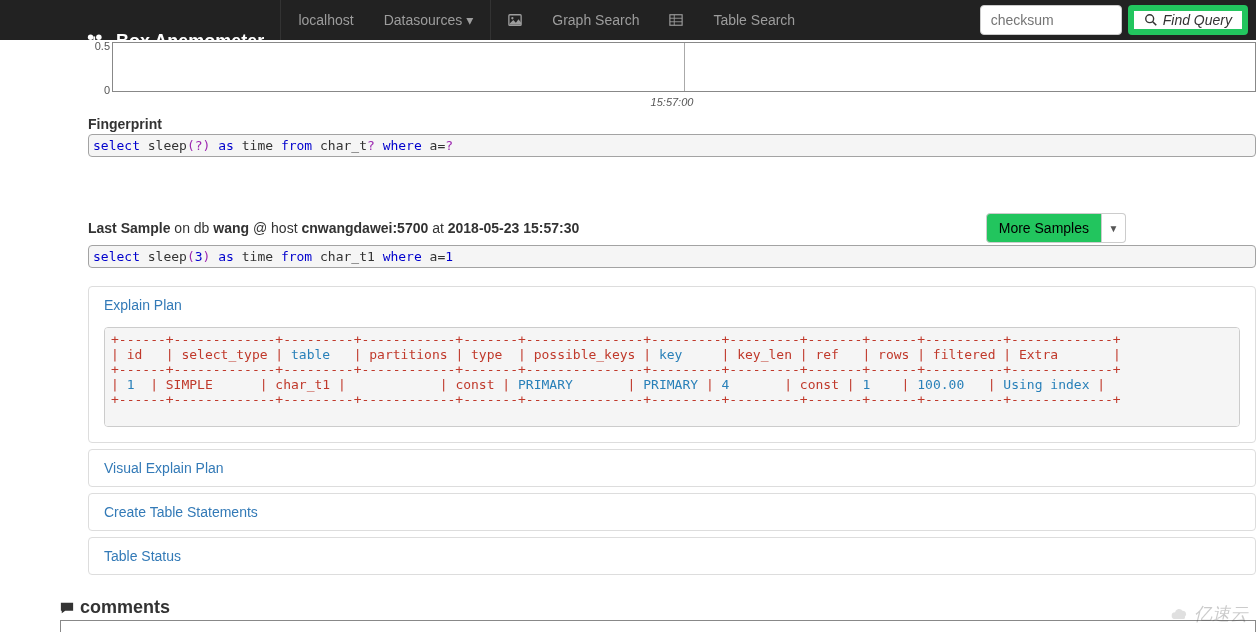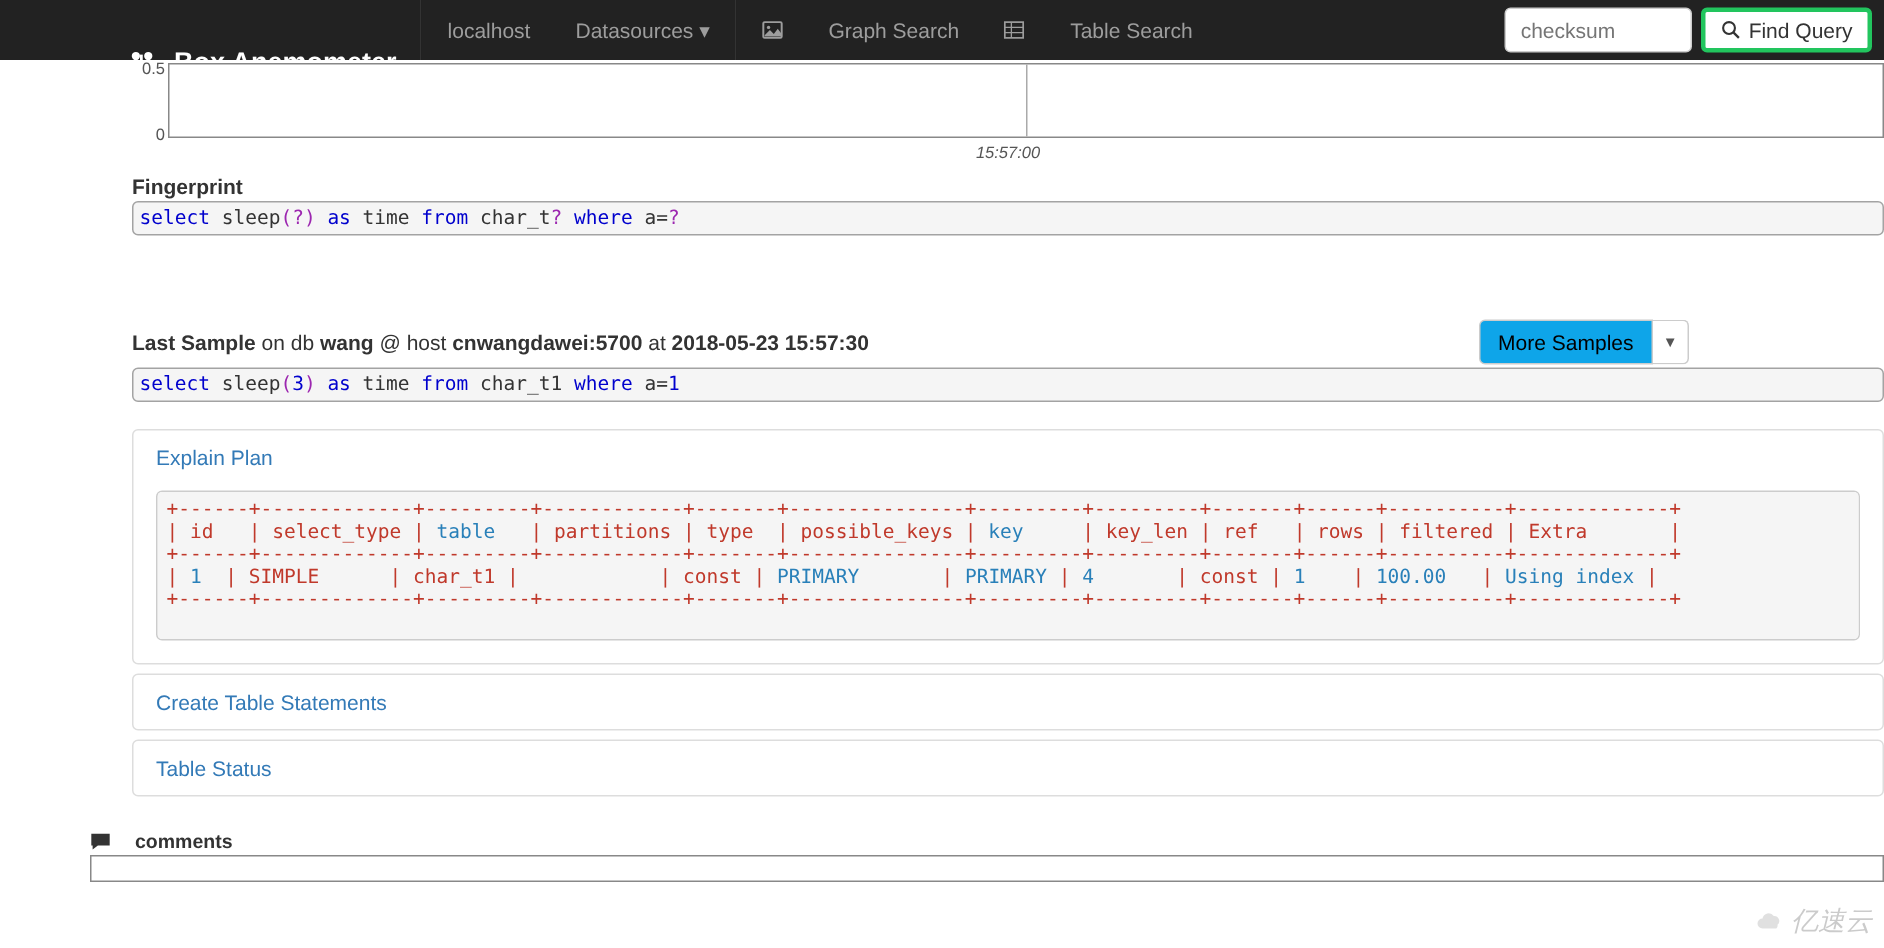--- a/index.html
+++ b/index.html
@@ -4,52 +4,52 @@
 <style>
   * { box-sizing: border-box; margin: 0; padding: 0; }
   body { font-family: "Helvetica Neue", Helvetica, Arial, sans-serif; font-size: 14px; color: #333; background: #fff; }
   .navbar { background: #222; height: 40px; display: flex; align-items: center; padding: 0 8px; }
   .brand { color: #fff; font-size: 18px; font-weight: bold; display: flex; align-items: center; padding: 0 14px 0 78px; margin-top: 42px; }
   .brand-logo { width: 22px; height: 16px; margin-right: 8px; fill: #fff; }
   .nav-item { color: #9d9d9d; padding: 0 15px; height: 40px; display: flex; align-items: center; cursor: pointer; font-size: 14px; }
   .nav-item .caret { margin-left: 4px; }
   .nav-divider { width: 1px; height: 40px; background: #000; margin: 0 2px; border-right:1px solid #333; }
   .nav-right { margin-left: auto; display: flex; align-items: center; gap: 6px; padding-right: 0; }
-  .search-input { height: 30px; width: 125px; padding: 5px 10px; border: 1px solid #ccc; border-radius: 4px; font-size: 14px; color:#555; }
-  .find-btn { height: 30px; background: #fff; border: 3px solid #22c55e; border-radius: 4px; padding: 0 10px; display: flex; align-items: center; gap: 5px; font-size: 14px; cursor: pointer; color:#333; }
+  .search-input { height: 30px; width: 142px; padding: 5px 10px; border: 1px solid #ccc; border-radius: 4px; font-size: 14px; color:#555; }
+  .find-btn { height: 30px; background: #fff; border: 6px solid #22c55e; border-radius: 4px; padding: 0 10px; display: flex; align-items: center; gap: 5px; font-size: 14px; cursor: pointer; color:#333;font-style:italic; }
   .icon-sm { width: 14px; height: 14px; vertical-align: middle; }
   .content { padding-left: 88px; padding-right: 0; }
   .chart-area { position: relative; height: 68px; margin-top: 2px; }
   .chart-plot { position: absolute; left: 24px; top: 0; right: 0; height: 50px; border: 1px solid #888; background: #fff; }
   .chart-vline { position: absolute; left: 50%; top: 0; bottom: 0; border-left: 1px solid #aaa; }
   .ytick { position: absolute; right: calc(100% - 22px); font-size: 11px; color: #555; padding-left: 34px; }
   .xtick { position: absolute; top: 54px; font-size: 11px; color: #555; left: 50%; transform: translateX(-50%); font-style: italic; }
   .section-label { font-size: 14px; font-weight: bold; margin-top: 6px; }
   .code-block { border: 1px solid #a3a3a3; border-radius: 4px; background: #f5f5f5; padding: 2px 4px; font-family: Menlo, Monaco, Consolas, monospace; font-size: 13px; white-space: nowrap; overflow-x: auto; margin-top: 2px; min-height: 20px; line-height:17px; }
   .kw { color: #0000cd; }
   .paren { color: #9c27b0; }
   .num { color: #0000cd; }
   .spacer { height: 56px; }
   .sample-row { display:flex; align-items:center; }
   .sample-text { font-size:14px; }
   .btn-group { margin-left:auto; display:flex; margin-right:130px;}
-  .more-btn { height: 30px; background:#0ea5e9; border:1px solid #ccc; border-radius:4px 0 0 4px; padding:0 12px; font-size:14px; cursor:pointer; }
+  .more-btn { height: 30px; background:#22c55e; border:1px solid #ccc; border-radius:4px 0 0 4px; padding:0 12px; font-size:14px; cursor:pointer; }
   .more-caret { height:30px; width:24px; background:#fff; border:1px solid #ccc; border-left:0; border-radius:0 4px 4px 0; display:flex; align-items:center; justify-content:center; cursor:pointer; }
   .panel { border:1px solid #ddd; border-radius:4px; margin-top:18px; }
   .panel-head { padding:10px 15px; cursor:pointer; }
   .panel-head a { color:#337ab7; font-size:14px; }
   .panel-body { padding: 4px 15px 15px 15px; }
   .explain-pre { background:#f5f5f5; border:1px solid #ccc; border-radius:4px; padding:4px 6px; font-family:Menlo,Monaco,Consolas,monospace; font-size:13px; overflow-x:scroll; color:#333; white-space:pre; position:relative; }
   .explain-pre::-webkit-scrollbar { height:14px; width:14px;}
   .explain-pre::-webkit-scrollbar-thumb { background:#c1c1c1; border-radius:2px;}
   .explain-pre::-webkit-scrollbar-track { background:#f1f1f1; }
   .red { color:#c0392b; }
   .blue { color:#2980b9; }
   .panel-sub { border:1px solid #ddd; border-radius:4px; margin-top:6px;}
-  .comments-head { margin-top:22px; display:flex; align-items:center; gap:16px; font-weight:bold; font-size:13px; padding-left:0;}
+  .comments-head { margin-top:22px; display:flex; align-items:center; gap:6px; font-weight:bold; font-size:18px; padding-left:0;}
   .comments-head svg{width:14px;height:14px; fill:#333;}
   .comments-box { border:1px solid #888; height:18px; margin-top:2px; }
   .watermark { position:absolute; right:8px; bottom:6px; opacity:0.25; font-size:18px; display:flex; align-items:center; gap:4px; pointer-events:none;font-style:italic;}
   .watermark svg{width:20px;height:20px; fill:#888;}
   .content-outer{ padding-left:60px; }
 </style>
 </head>
 <body>
 
 <div class="navbar">
@@ -130,20 +130,23 @@
   <div class="code-block" id="ls-sql"><span class="kw">select</span><span> sleep</span><span class="paren">(</span><span class="num">3</span><span class="paren">)</span><span> </span><span class="kw">as</span><span> time </span><span class="kw">from</span><span> char_t1 </span><span class="kw">where</span><span> a=</span><span class="num">1</span></div>
 
   <div class="panel">
     <div class="panel-head"><a>Explain Plan</a></div>
     <div class="panel-body">
       <pre class="explain-pre" id="explain-pre"><div class="red">+------+-------------+---------+------------+-------+---------------+---------+---------+-------+------+----------+-------------+</div><div><span class="red">| id   | select_type | </span><span class="blue">table</span><span class="red">   | partitions | </span><span class="red">type</span><span class="red">  | possible_keys | </span><span class="blue">key</span><span class="red">     | key_len | </span><span class="red">ref</span><span class="red">   | </span><span class="red">rows</span><span class="red"> | filtered | </span><span class="red">Extra</span><span class="red">       |</span></div><div class="red">+------+-------------+---------+------------+-------+---------------+---------+---------+-------+------+----------+-------------+</div><div><span class="red">| </span><span class="blue">1</span><span class="red">  | SIMPLE      | char_t1 |            | </span><span class="red">const</span><span class="red"> | </span><span class="blue">PRIMARY</span><span class="red">       | </span><span class="blue">PRIMARY</span><span class="red"> | </span><span class="blue">4</span><span class="red">       | </span><span class="red">const</span><span class="red"> | </span><span class="blue">1</span><span class="red">    | </span><span class="blue">100.00</span><span class="red">   | </span><span class="blue">Using index</span><span class="red"> |</span></div><div class="red">+------+-------------+---------+------------+-------+---------------+---------+---------+-------+------+----------+-------------+</div><div>                                                                                                                                                                </div></pre>
     </div>
   </div>
 
   <div class="panel-sub">
+    <div class="panel-head"><a>Visual Explain Plan</a></div>
+  </div>
+  <div class="panel-sub">
     <div class="panel-head"><a>Create Table Statements</a></div>
   </div>
   <div class="panel-sub">
     <div class="panel-head"><a>Table Status</a></div>
   </div>
 
 </div>
 
 <div class="content-outer">
   <div class="comments-head">

